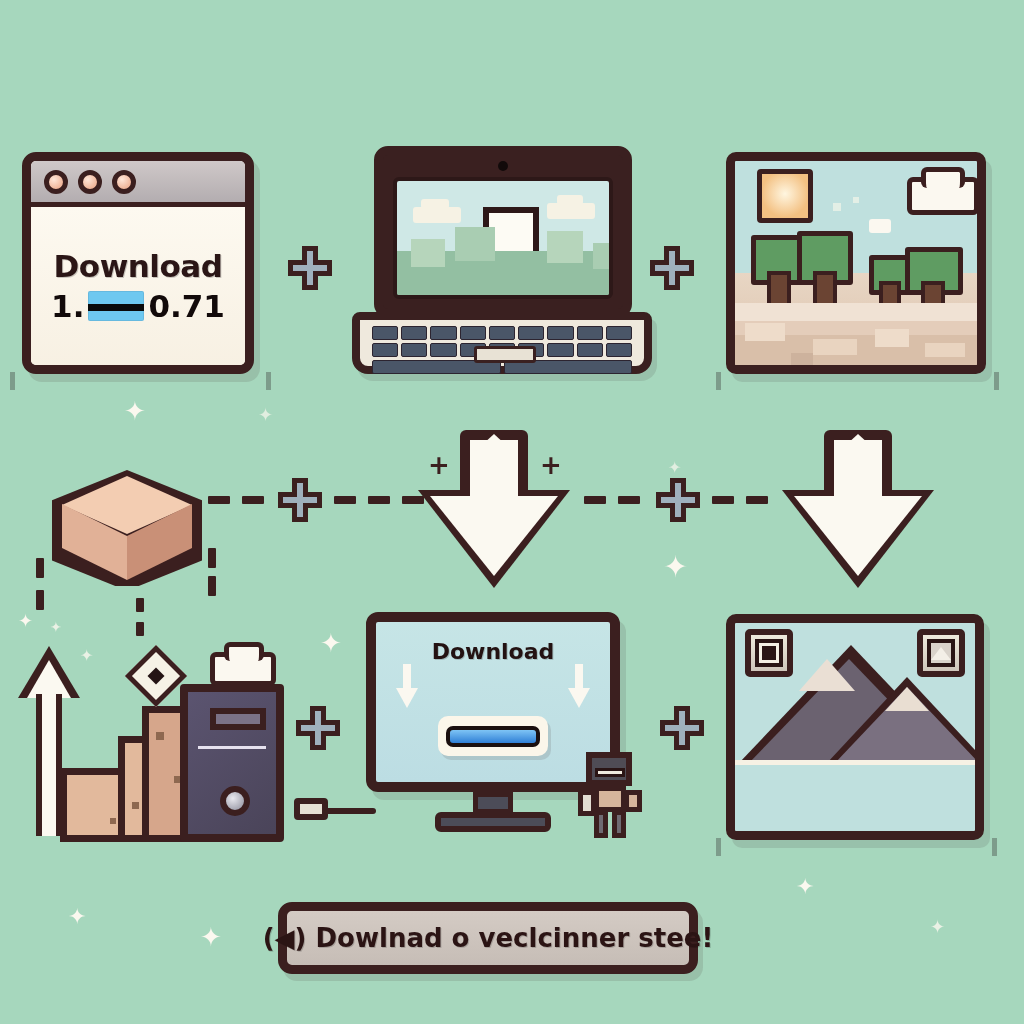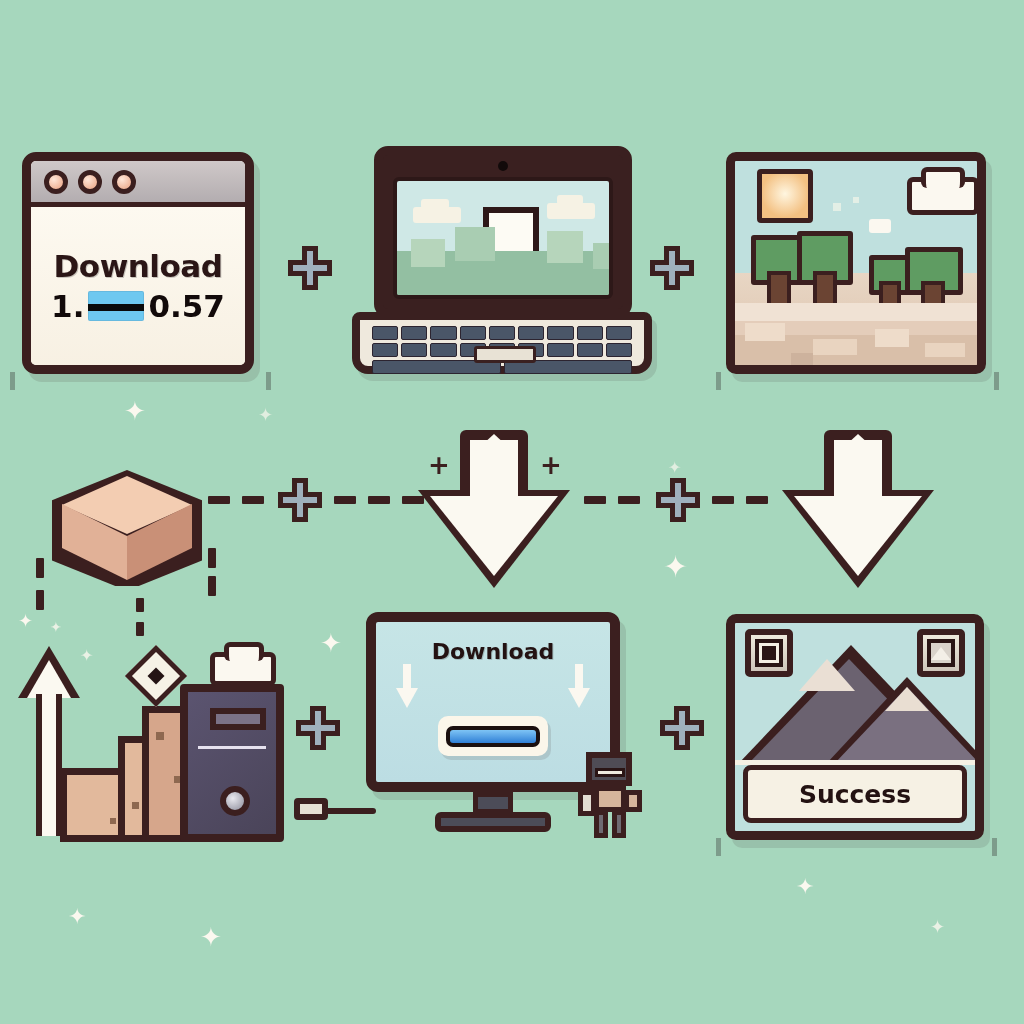--- a/index.html
+++ b/index.html
@@ -194,21 +194,21 @@
     <div class="browser-titlebar">
       <span class="dot"></span>
       <span class="dot"></span>
       <span class="dot"></span>
     </div>
     <div class="browser-body">
       <div class="dl-title">Download</div>
       <div class="ver-row">
         <span>1.</span>
         <span class="ver-flag"></span>
-        <span>0.57</span>
+        <span>0.71</span>
       </div>
     </div>
   </div>
   <div class="abs tick" style="left:10px;top:372px;"></div>
   <div class="abs tick" style="left:266px;top:372px;"></div>
 
   <div class="abs plus" style="left:288px;top:246px;">
     <span class="bar-h"></span>
       <span class="bar-v"></span>
       <span class="in-h"></span>
@@ -468,21 +468,21 @@
     <div class="abs" style="left:0;right:0;bottom:66px;height:5px;background:#f6f1e4;"></div>
 
     <span class="inv" style="left:10px;top:6px;"></span>
     <span class="abs" style="left:20px;top:16px;width:28px;height:28px;background:#f4efe4;border:4px solid #2a1515;box-sizing:border-box;"></span>
     <span class="abs" style="left:27px;top:23px;width:14px;height:14px;background:#2a1515;"></span>
 
     <span class="inv" style="right:10px;top:6px;"></span>
     <span class="abs" style="right:20px;top:16px;width:28px;height:28px;background:#d9d3cb;border:4px solid #2a1515;box-sizing:border-box;"></span>
     <span class="abs" style="right:24px;top:24px;width:0;height:0;border-left:10px solid transparent;border-right:10px solid transparent;border-bottom:13px solid #f3efe7;"></span>
 
-    <div class="succ-bar">
-      <span class="succ-text">Success</span>
-    </div>
   </div>
   <div class="abs tick" style="left:716px;top:838px;"></div>
   <div class="abs tick" style="left:992px;top:838px;"></div>
 
+  <div class="abs caption">
+    <span class="caption-text">(◀) Dowlnad o veclcinner stee!</span>
+  </div>
 
 </div>
 
 </body></html>

